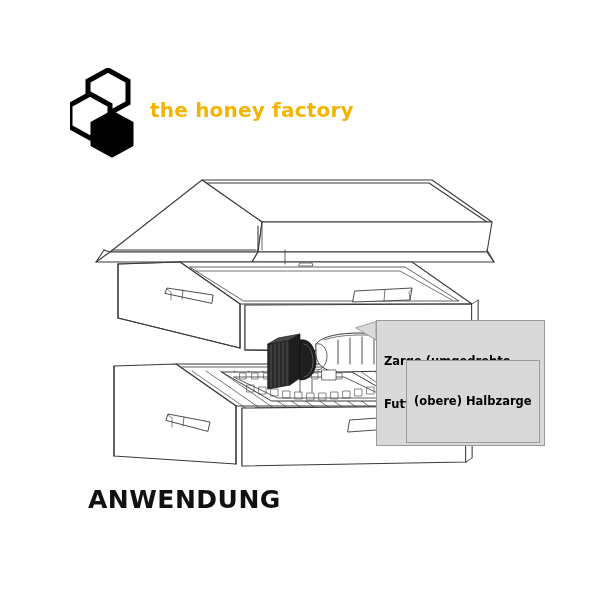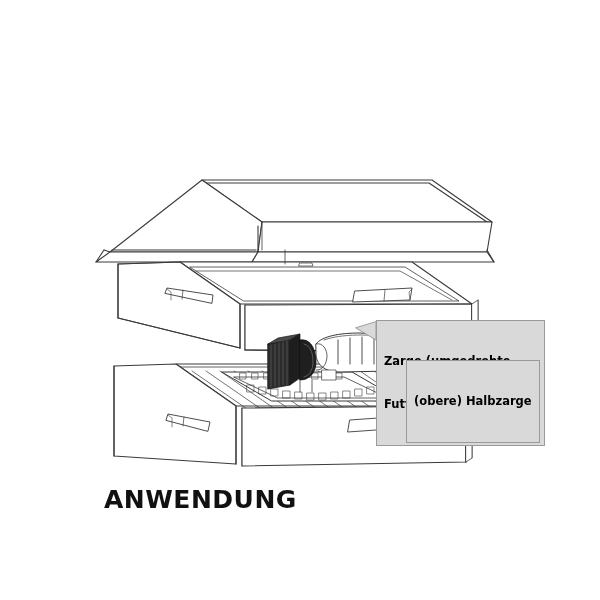--- a/index.html
+++ b/index.html
@@ -23,21 +23,20 @@
     white-space:nowrap;
     font-family:"DejaVu Sans", sans-serif;
   }
 
   
   #headline{
     position:absolute;left:88px;top:485px;
     font-size:25px;font-weight:bold;color:#111111;
     letter-spacing:0.5px;
     font-family:"DejaVu Sans", sans-serif;
-    margin-left:16px;
   }
 
   
   .callout{
     position:absolute;
     background:#d9d9d9;
     border:1px solid #9a9a9a;
     color:#000000;
     font-weight:bold;
     font-size:11.5px;
@@ -52,20 +51,31 @@
   #callout-brut{left:406px;top:360px;}
 
   .cal-line{display:block;}
   .drawing-svg{position:absolute;left:0;top:0;width:600px;height:600px;}
 </style>
 </head>
 <body>
 
 <div id="stage">
 
+  <div id="logo">
+    <svg id="logo-mark" viewBox="0 0 80 90">
+
+      <polygon points="38,2 58,13 58,35 38,46 18,35 18,13" fill="#ffffff" stroke="#000000" stroke-width="5"></polygon>
+
+      <polygon points="20,26 40,37 40,59 20,70 0,59 0,37" fill="#ffffff" stroke="#000000" stroke-width="5"></polygon>
+
+      <polygon points="42,44 62,55 62,77 42,88 22,77 22,55" fill="#000000" stroke="#000000" stroke-width="3"></polygon>
+    </svg>
+    <div id="logo-text">the honey factory</div>
+  </div>
 
   <svg class="drawing-svg" viewBox="0 0 600 600">
     <g fill="none" stroke="#3a3a3a" stroke-width="1.1" stroke-linejoin="round" stroke-linecap="round">
 
       <g>
 
         <polygon points="202,180 432,180 492,222 262,222" fill="#ffffff"></polygon>
 
         <polyline points="206,183 429,183 487,222"></polyline>
 

